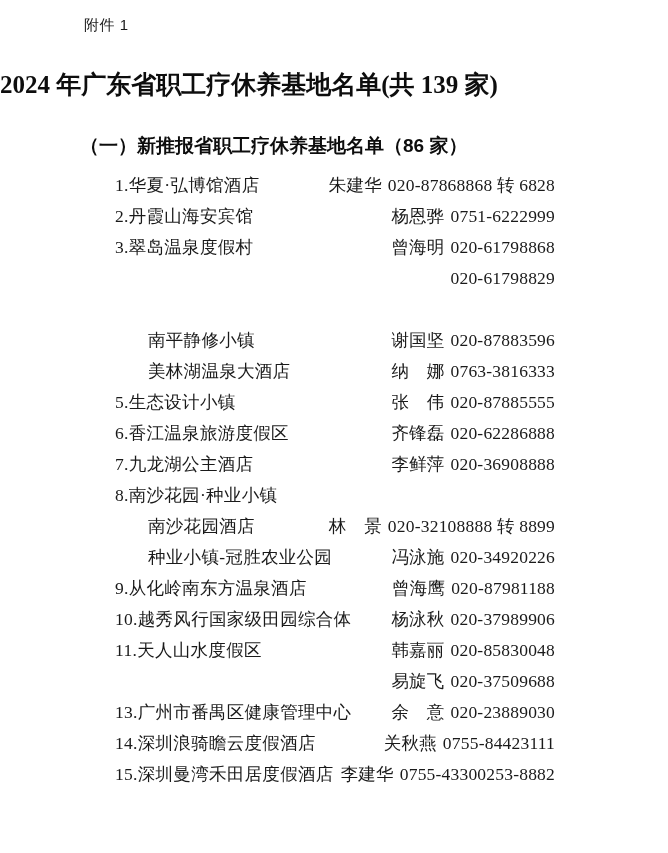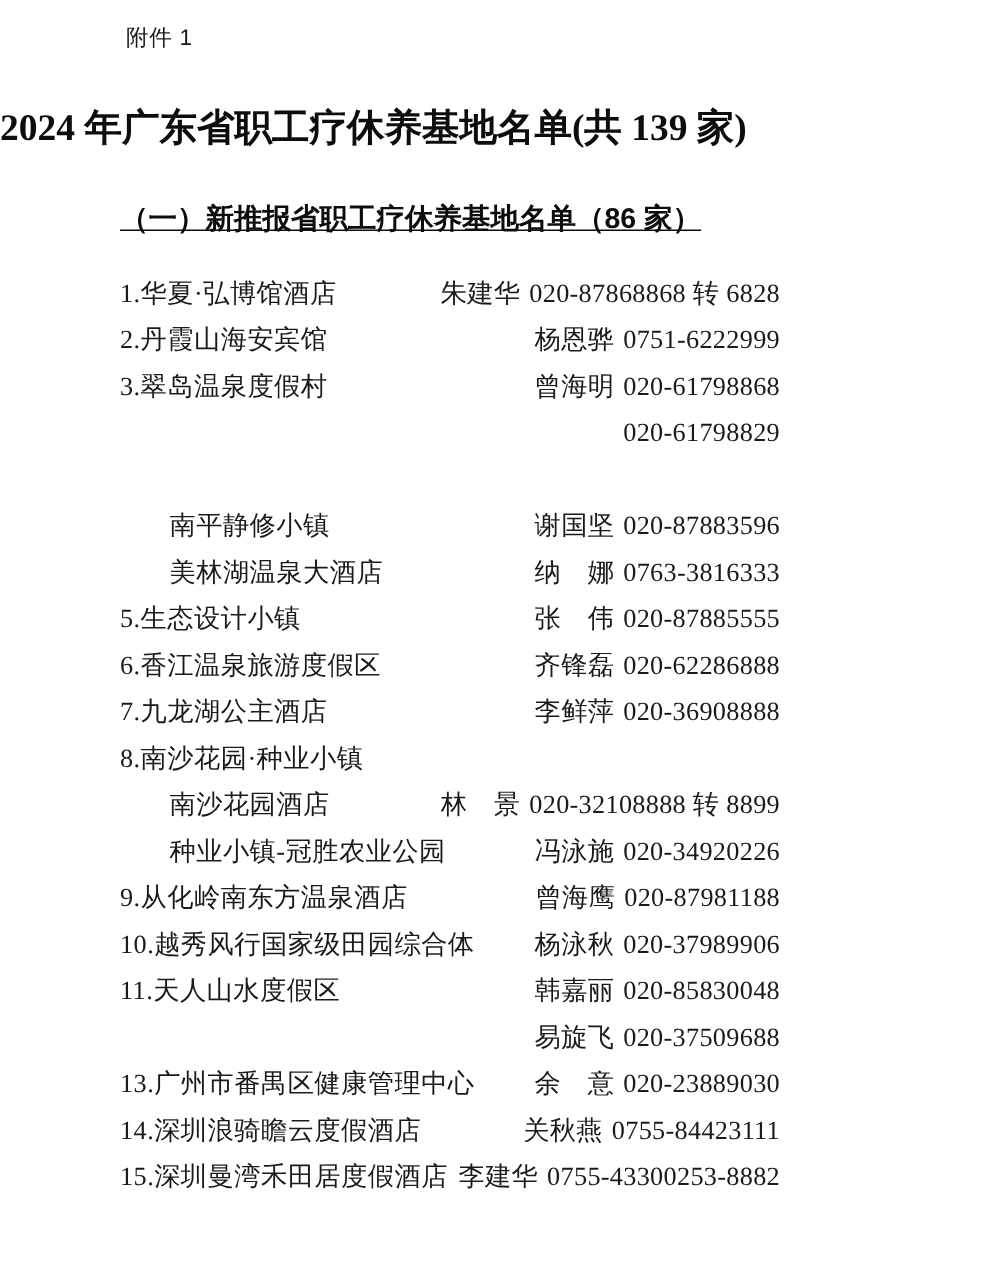--- a/index.html
+++ b/index.html
@@ -49,27 +49,27 @@
   .section-heading {
     position: absolute;
     left: 80px;
     top: 133px;
     font-size: 19px;
     font-weight: bold;
     font-family: "Liberation Sans", "DejaVu Sans", sans-serif;
     letter-spacing: 0px;
     color: #0d0d0d;
     white-space: pre;
-    text-decoration: underline;
   }
   .entry-list {
     position: absolute;
     left: 0;
-    top: 180px;
+    top: 170px;
     width: 560px;
+    padding-left: 35px;
   }
   .entry-row {
     position: relative;
     height: 31px;
     line-height: 31px;
     font-size: 17.5px;
     white-space: pre;
   }
   .entry-row.blank {
     height: 31px;

